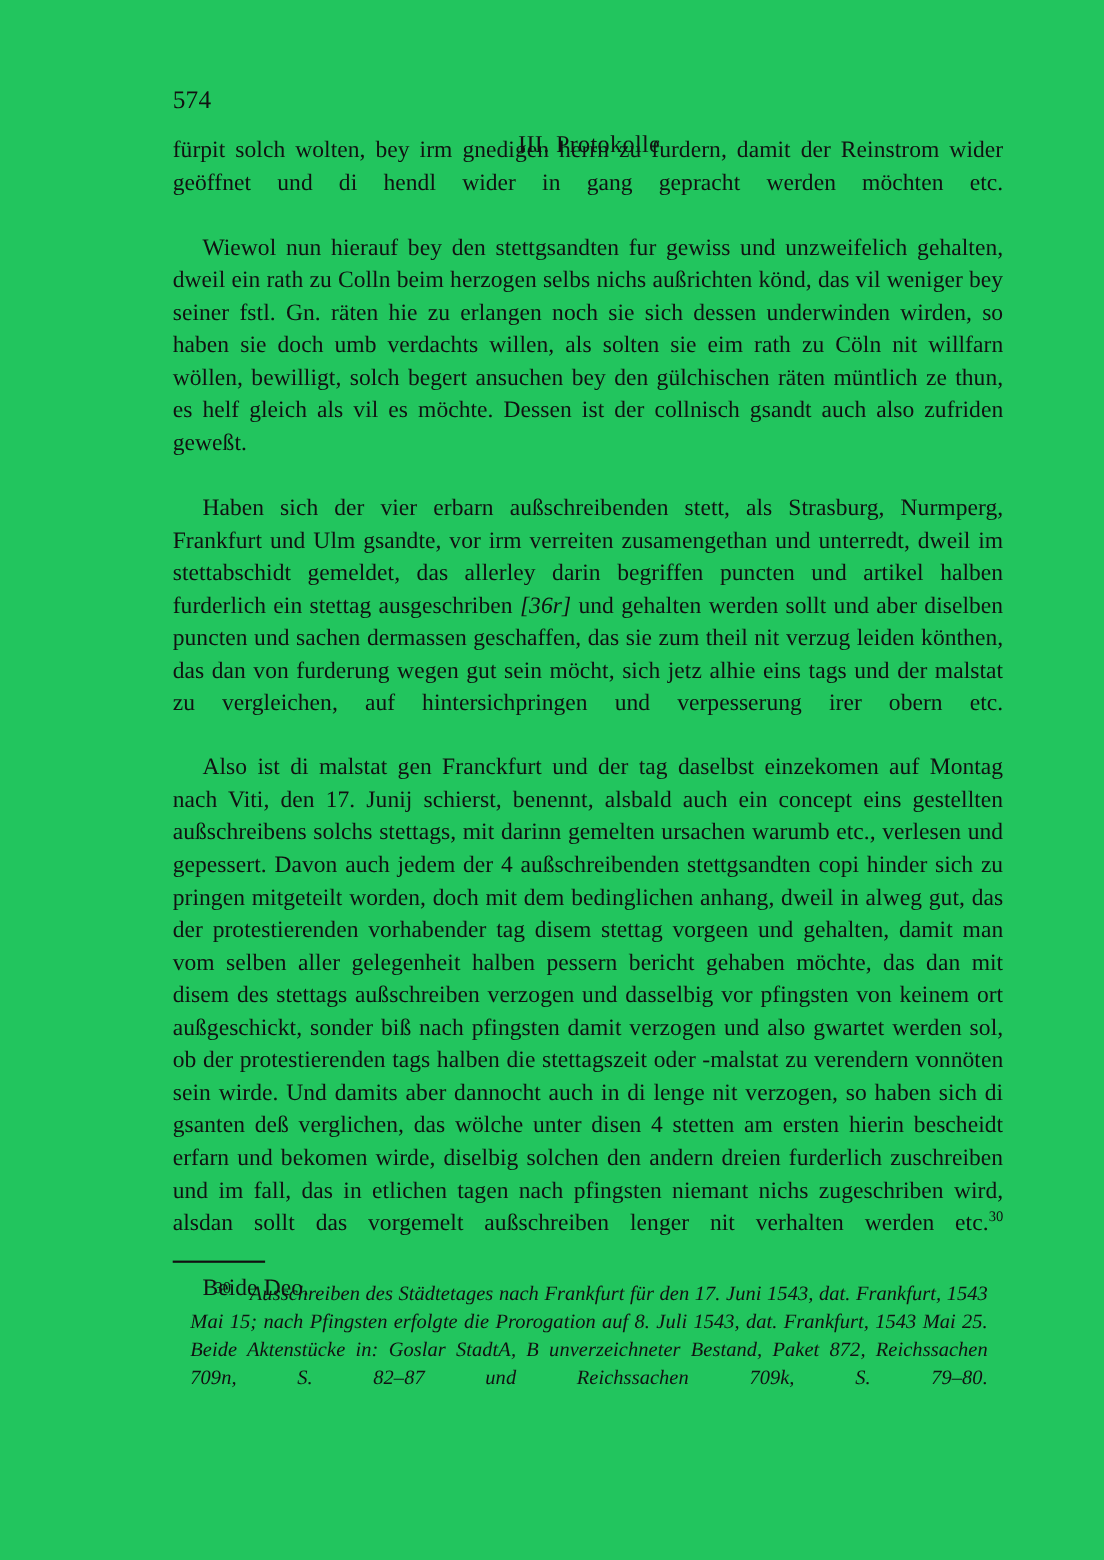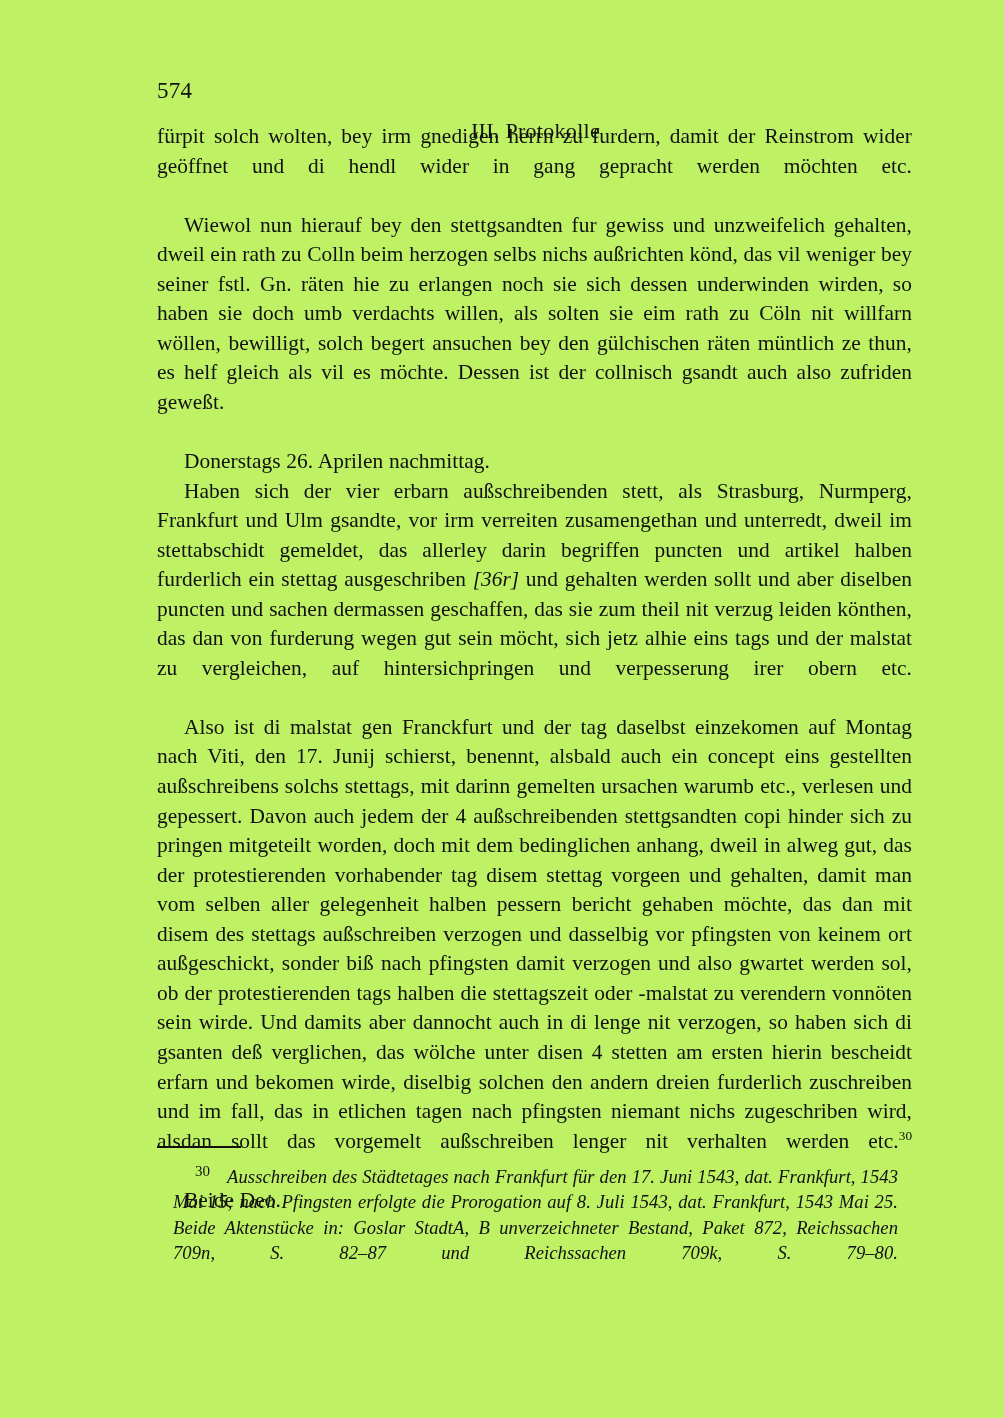--- a/index.html
+++ b/index.html
@@ -15,21 +15,21 @@
     color: #111111;
     overflow: hidden;
   }
 
   .page {
     position: absolute;
     left: 0;
     top: 0;
     width: 1004px;
     height: 1418px;
-    background: #bef264;
+    background: #22c55e;
   }
 
   
   .running-head {
     position: absolute;
     left: 157px;
     top: 78px;
     width: 757px;
     height: 26px;
   }
@@ -146,23 +146,20 @@
   <div class="textblock">
 
     <p class="para flush">
       <span>fürpit solch wolten, bey irm gnedigen herrn zu furdern, damit der Reinstrom wider geöffnet und di hendl wider in gang gepracht werden möchten etc.</span>
     </p>
 
     <p class="para indent">
       <span>Wiewol nun hierauf bey den stettgsandten fur gewiss und unzweifelich gehalten, dweil ein rath zu Colln beim herzogen selbs nichs außrichten könd, das vil weniger bey seiner fstl. Gn. räten hie zu erlangen noch sie sich dessen underwinden wirden, so haben sie doch umb verdachts willen, als solten sie eim rath zu Cöln nit willfarn wöllen, bewilligt, solch begert ansuchen bey den gülchischen räten müntlich ze thun, es helf gleich als vil es möchte. Dessen ist der collnisch gsandt auch also zufriden geweßt.</span>
     </p>
 
-    <p class="para indent noforce">
-      <span>Donerstags 26. Aprilen nachmittag.</span>
-    </p>
 
     <p class="para indent">
       <span>Haben sich der vier erbarn außschreibenden stett, als Strasburg, Nurmperg, Frankfurt und Ulm gsandte, vor irm verreiten zusamengethan und unterredt, dweil im stettabschidt gemeldet, das allerley darin begriffen puncten und artikel halben furderlich ein stettag ausgeschriben </span><span class="folio-marker">[36r]</span><span> und gehalten werden sollt und aber diselben puncten und sachen dermassen geschaffen, das sie zum theil nit verzug leiden könthen, das dan von furderung wegen gut sein möcht, sich jetz alhie eins tags und der malstat zu vergleichen, auf hintersichpringen und verpesserung irer obern etc.</span>
     </p>
 
     <p class="para indent">
       <span>Also ist di malstat gen Franckfurt und der tag daselbst einzekomen auf Montag nach Viti, den 17. Junij schierst, benennt, alsbald auch ein concept eins gestellten außschreibens solchs stettags, mit darinn gemelten ursachen warumb etc., verlesen und gepessert. Davon auch jedem der 4 außschreibenden stettgsandten copi hinder sich zu pringen mitgeteilt worden, doch mit dem bedinglichen anhang, dweil in alweg gut, das der protestierenden vorhabender tag disem stettag vorgeen und gehalten, damit man vom selben aller gelegenheit halben pessern bericht gehaben möchte, das dan mit disem des stettags außschreiben verzogen und dasselbig vor pfingsten von keinem ort außgeschickt, sonder biß nach pfingsten damit verzogen und also gwartet werden sol, ob der protestierenden tags halben die stettagszeit oder -malstat zu verendern vonnöten sein wirde. Und damits aber dannocht auch in di lenge nit verzogen, so haben sich di gsanten deß verglichen, das wölche unter disen 4 stetten am ersten hierin bescheidt erfarn und bekomen wirde, diselbig solchen den andern dreien furderlich zuschreiben und im fall, das in etlichen tagen nach pfingsten niemant nichs zugeschriben wird, alsdan sollt das vorgemelt außschreiben lenger nit verhalten werden etc.</span><sup class="fn-ref">30</sup>
     </p>
 
 

